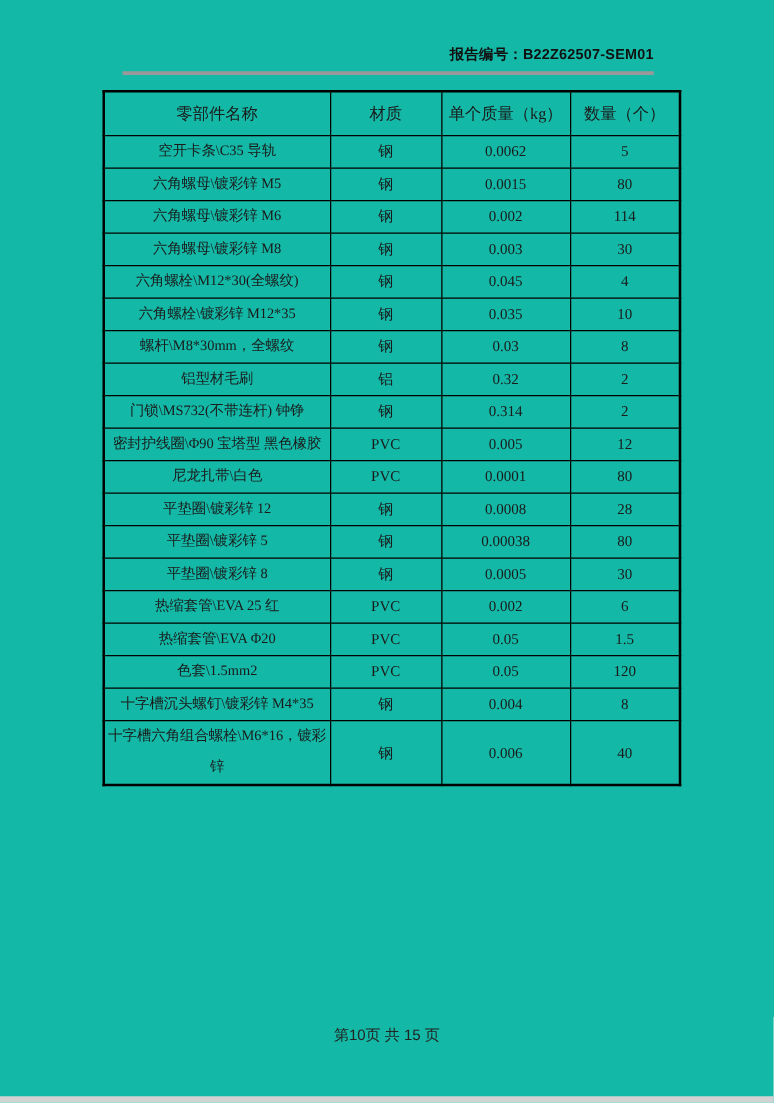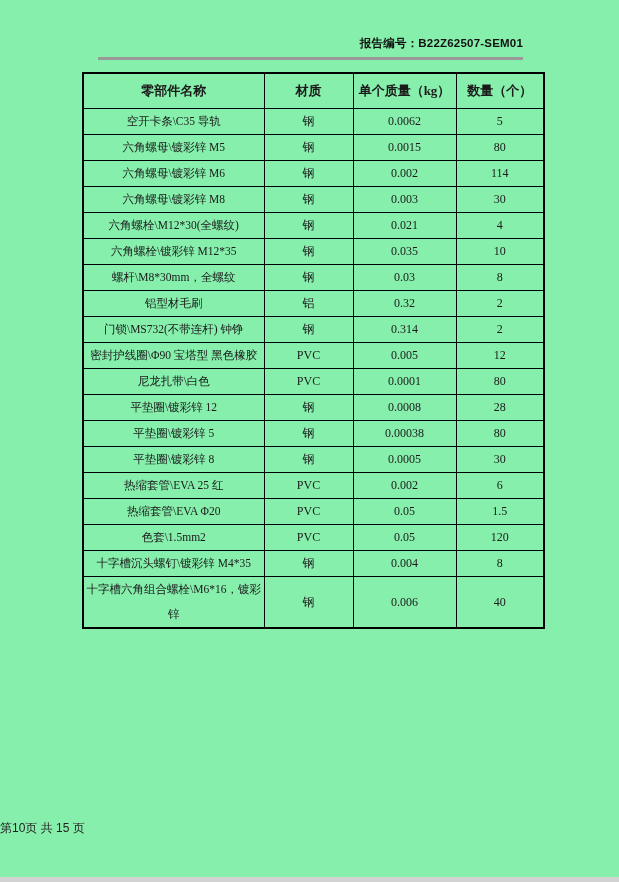--- a/index.html
+++ b/index.html
@@ -9,21 +9,21 @@
     width: 619px;
     height: 882px;
     overflow: hidden;
     font-family: "Liberation Serif", "DejaVu Serif", serif;
     color: #1a1a1a;
   }
   .page {
     position: relative;
     width: 619px;
     height: 882px;
-    background: #86efac;
+    background: #14b8a6;
   }
   .report-line {
     position: absolute;
     top: 36px;
     right: 96px;
     font-family: "Liberation Sans", "DejaVu Sans", sans-serif;
     font-size: 11.5px;
     font-weight: bold;
     color: #111;
     letter-spacing: 0.2px;
@@ -48,38 +48,39 @@
   }
   table.parts th, table.parts td {
     border: 1px solid #000;
     text-align: center;
     vertical-align: middle;
     padding: 0 2px;
     overflow: hidden;
   }
   table.parts th {
     font-size: 13px;
-    font-weight: bold;
+    font-weight: normal;
     line-height: 34px;
     height: 34px;
     white-space: nowrap;
   }
   table.parts td {
     font-size: 12px;
     line-height: 25px;
     height: 25px;
   }
   table.parts td.name-cell {
     font-size: 11.5px;
   }
   .footer {
     position: absolute;
     top: 820px;
     left: 0;
     width: 100%;
+    text-align: center;
     font-family: "Liberation Sans", "DejaVu Sans", sans-serif;
     font-size: 12px;
     color: #222;
   }
   .page-bottom-edge {
     position: absolute;
     left: 0;
     bottom: 0;
     width: 100%;
     height: 5px;
@@ -140,21 +141,21 @@
   <tr>
     <td class="name-cell">六角螺母\镀彩锌 M8</td>
     <td>钢</td>
     <td>0.003</td>
     <td>30</td>
   </tr>
 
   <tr>
     <td class="name-cell">六角螺栓\M12*30(全螺纹)</td>
     <td>钢</td>
-    <td>0.021</td>
+    <td>0.045</td>
     <td>4</td>
   </tr>
 
   <tr>
     <td class="name-cell">六角螺栓\镀彩锌 M12*35</td>
     <td>钢</td>
     <td>0.035</td>
     <td>10</td>
   </tr>
 

